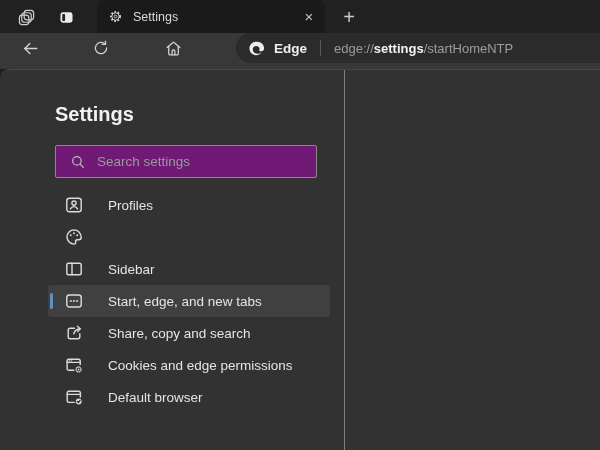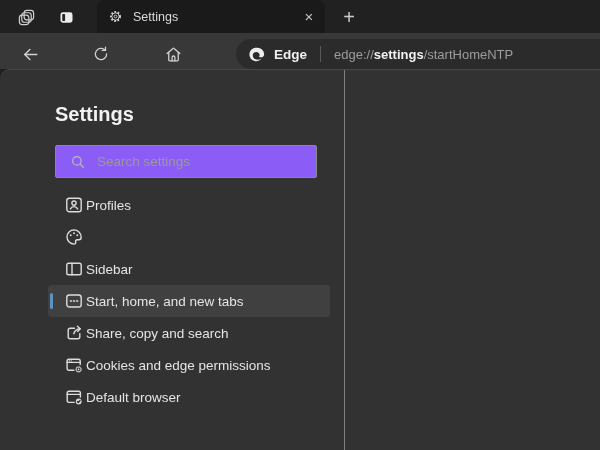--- a/index.html
+++ b/index.html
@@ -33,21 +33,21 @@
     width:20px; height:20px; display:flex; align-items:center; justify-content:center;
     color:#c6c6c6; font-size:15px; line-height:1; border-radius:4px; cursor:pointer;
   }
   .newtab-btn {
     width:30px; height:28px; margin-left:9px; margin-bottom:2px;
     display:flex; align-items:center; justify-content:center;
     color:#cbcbcb; font-size:20px; font-weight:300; border-radius:6px; cursor:pointer;
   }
 
   
-  .toolbar { height:36px; background:#383838; display:flex; align-items:flex-end;gap:29px; }
+  .toolbar { height:36px; background:#383838; display:flex; align-items:flex-start;gap:29px; }
   .tool-btn {
     width:30px; height:30px; border-radius:6px; cursor:pointer;
     display:flex; align-items:center; justify-content:center;
   }
   .tool-btn.back { margin-left:15px; }
   .tool-btn.refresh { margin-left:12px; }
   .tool-btn.home { margin-left:13px; }
   .address-pill {
     flex:1; height:30px; margin-left:19px;
     background:#2b2b2b; border-radius:15px 0 0 15px;
@@ -63,21 +63,21 @@
   .content {
     height:381px; background:#323232;
     border-top:1px solid #474747; border-radius:10px 0 0 0;
     display:flex;
   }
   .sidebar { width:345px; border-right:1px solid #7d7d7d; }
   .page-heading { font-size:20px; font-weight:700; color:#f2f2f2; margin:33px 0 0 55px; }
 
   .searchbox {
     width:262px; height:33px; margin:19px 0 0 55px;
-    border:1px solid #8a8a8a; border-radius:2px; background:#8b5cf6;
+    border:1px solid #8a8a8a; border-radius:2px; background:#701a75;
     display:flex; align-items:center;
   }
   .searchbox svg { margin-left:14px; flex:none; }
   .searchbox input {
     flex:1; min-width:0; margin:0 8px 0 11px;
     background:transparent; border:none; outline:none;
     font-family:"Liberation Sans", sans-serif;
     font-size:13.5px; color:#e6e6e6;
   }
   .searchbox input::placeholder { color:#9a9a9a; }
@@ -87,21 +87,21 @@
     position:relative; margin-left:48px; width:282px; height:32px;
     display:flex; align-items:center; border-radius:3px; cursor:pointer;
   }
   .nav-item.selected { background:#404040; }
   .accent-bar {
     display:none; position:absolute; left:2px; top:8px;
     width:3px; height:16px; border-radius:2px;
   }
   .nav-item.selected .accent-bar { display:block; }
   .nav-icon { margin-left:16px; width:20px; height:20px; flex:none; }
-  .nav-label { margin-left:2px; font-size:13.5px; color:#e4e4e4; white-space:nowrap; }
+  .nav-label { margin-left:24px; font-size:13.5px; color:#e4e4e4; white-space:nowrap; }
 
   .main-pane { flex:1; }
 </style>
 </head>
 <body>
 
 <div class="tabstrip">
   <div class="strip-btn ws">
     <span>
       <svg width="19" height="19" viewBox="0 0 24 24" fill="none" stroke="#cfcfcf" stroke-width="1.5">
@@ -222,21 +222,21 @@
     <span class="nav-label">Sidebar</span>
   </div>
         <div class="nav-item selected">
     <span class="accent-bar" style="background: rgb(93, 147, 193);"></span>
     <span class="nav-icon">
             <svg width="20" height="20" viewBox="0 0 20 20" fill="none" stroke="#dcdcdc" stroke-width="1.4" stroke-linecap="round" stroke-linejoin="round">
       <rect x="2.8" y="4" width="14.4" height="12" rx="2.6"></rect>
       <path d="M6.4 10h1.1M9.5 10h1.1M12.6 10h1.1"></path>
             </svg>
           </span>
-    <span class="nav-label">Start, home, and new tabs</span>
+    <span class="nav-label">Start, edge, and new tabs</span>
   </div>
         <div class="nav-item">
 
     <span class="nav-icon">
             <svg width="20" height="20" viewBox="0 0 20 20" fill="none" stroke="#dcdcdc" stroke-width="1.4" stroke-linecap="round" stroke-linejoin="round">
       <path d="M10.5 5.3H6.2a2 2 0 0 0-2 2v6.5a2 2 0 0 0 2 2h7.6a2 2 0 0 0 2-2v-3"></path>
       <path d="M9.8 10.7c.8-3 2.9-4.7 6.2-5"></path>
       <path d="M13.4 3.3l2.8 2.4-2.5 2.7"></path>
             </svg>
           </span>

